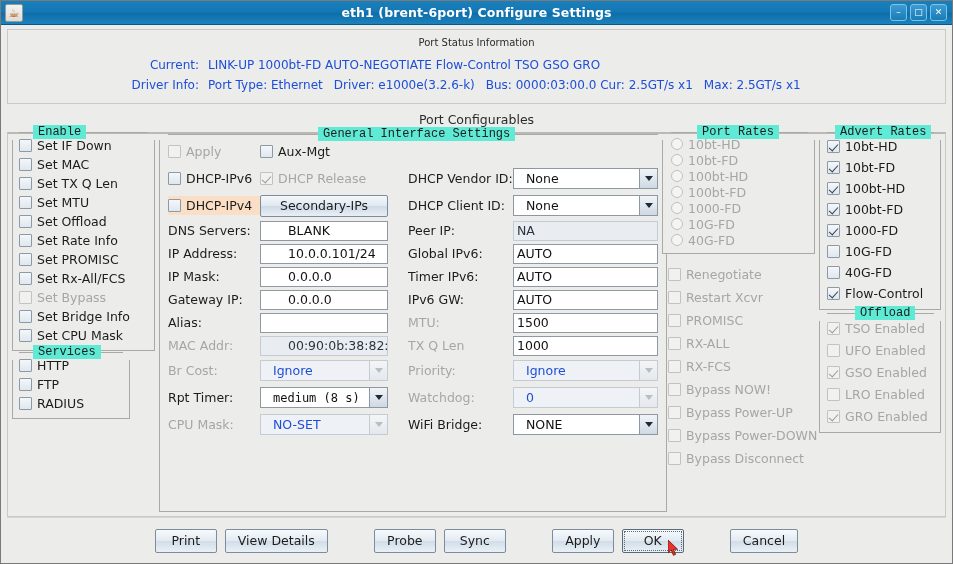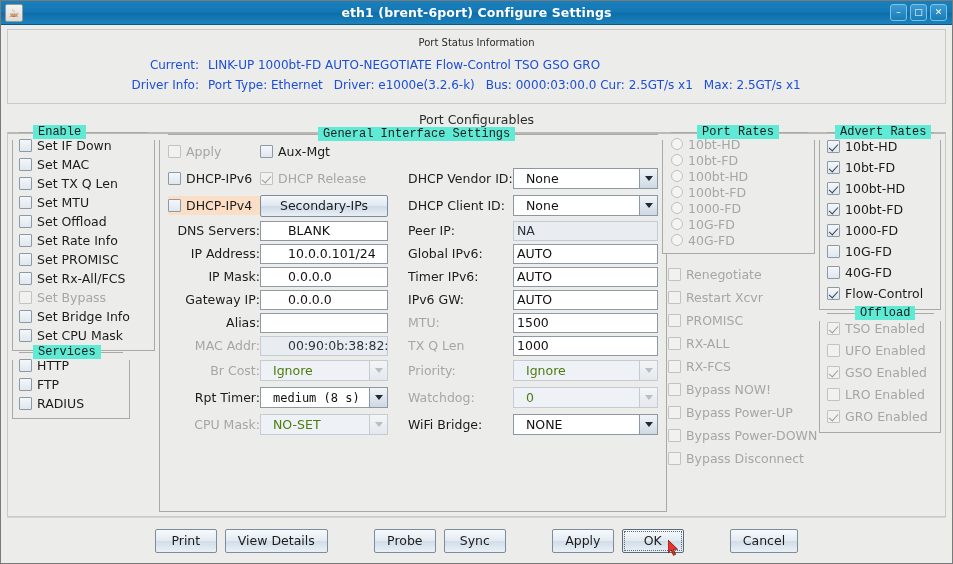--- a/index.html
+++ b/index.html
@@ -232,21 +232,21 @@
   .gis-row.tall { height: 27px; }
   .gis-left, .gis-right { display: flex; align-items: center; }
   .gis-left { width: 240px; flex: 0 0 240px; }
   .gis-right { flex: 1; }
   .fld-label {
     font-size: 12.5px;
     color: #1c1c1c;
     white-space: nowrap;
   }
   .fld-label.dim { color: #a6a6a6; }
-  .gis-left .fld-label { width: 92px; flex: 0 0 92px; text-align: right; }
+  .gis-left .fld-label { width: 92px; flex: 0 0 92px; }
   .gis-right .fld-label { width: 105px; flex: 0 0 105px; }
 
   .txt {
     height: 20px;
     border: 1px solid #9099a3;
     background: #ffffff;
     font-family: "DejaVu Sans", "Liberation Sans", sans-serif;
     font-size: 12.5px;
     color: #111111;
     padding: 0 3px;
@@ -276,21 +276,21 @@
     display: flex; align-items: center;
     padding: 0 12px;
     font-size: 12.5px;
     color: #111;
     white-space: nowrap; overflow: hidden;
   }
   .combo-val.mono {
     font-family: "DejaVu Sans Mono", "Liberation Mono", monospace;
     font-size: 12px;
   }
-  .combo.dim .combo-val { color: #4d7c0f; }
+  .combo.dim .combo-val { color: #1d4ed8; }
   .combo-arrow {
     width: 18px;
     background: linear-gradient(180deg,#f0f4f8,#cfd9e3);
     border-left: 1px solid #8e98a3;
     display: flex; align-items: center; justify-content: center;
   }
   .combo.dim .combo-arrow {
     background: linear-gradient(180deg,#f4f5f7,#e4e8ec);
     border-left-color: #c5cbd2;
   }

